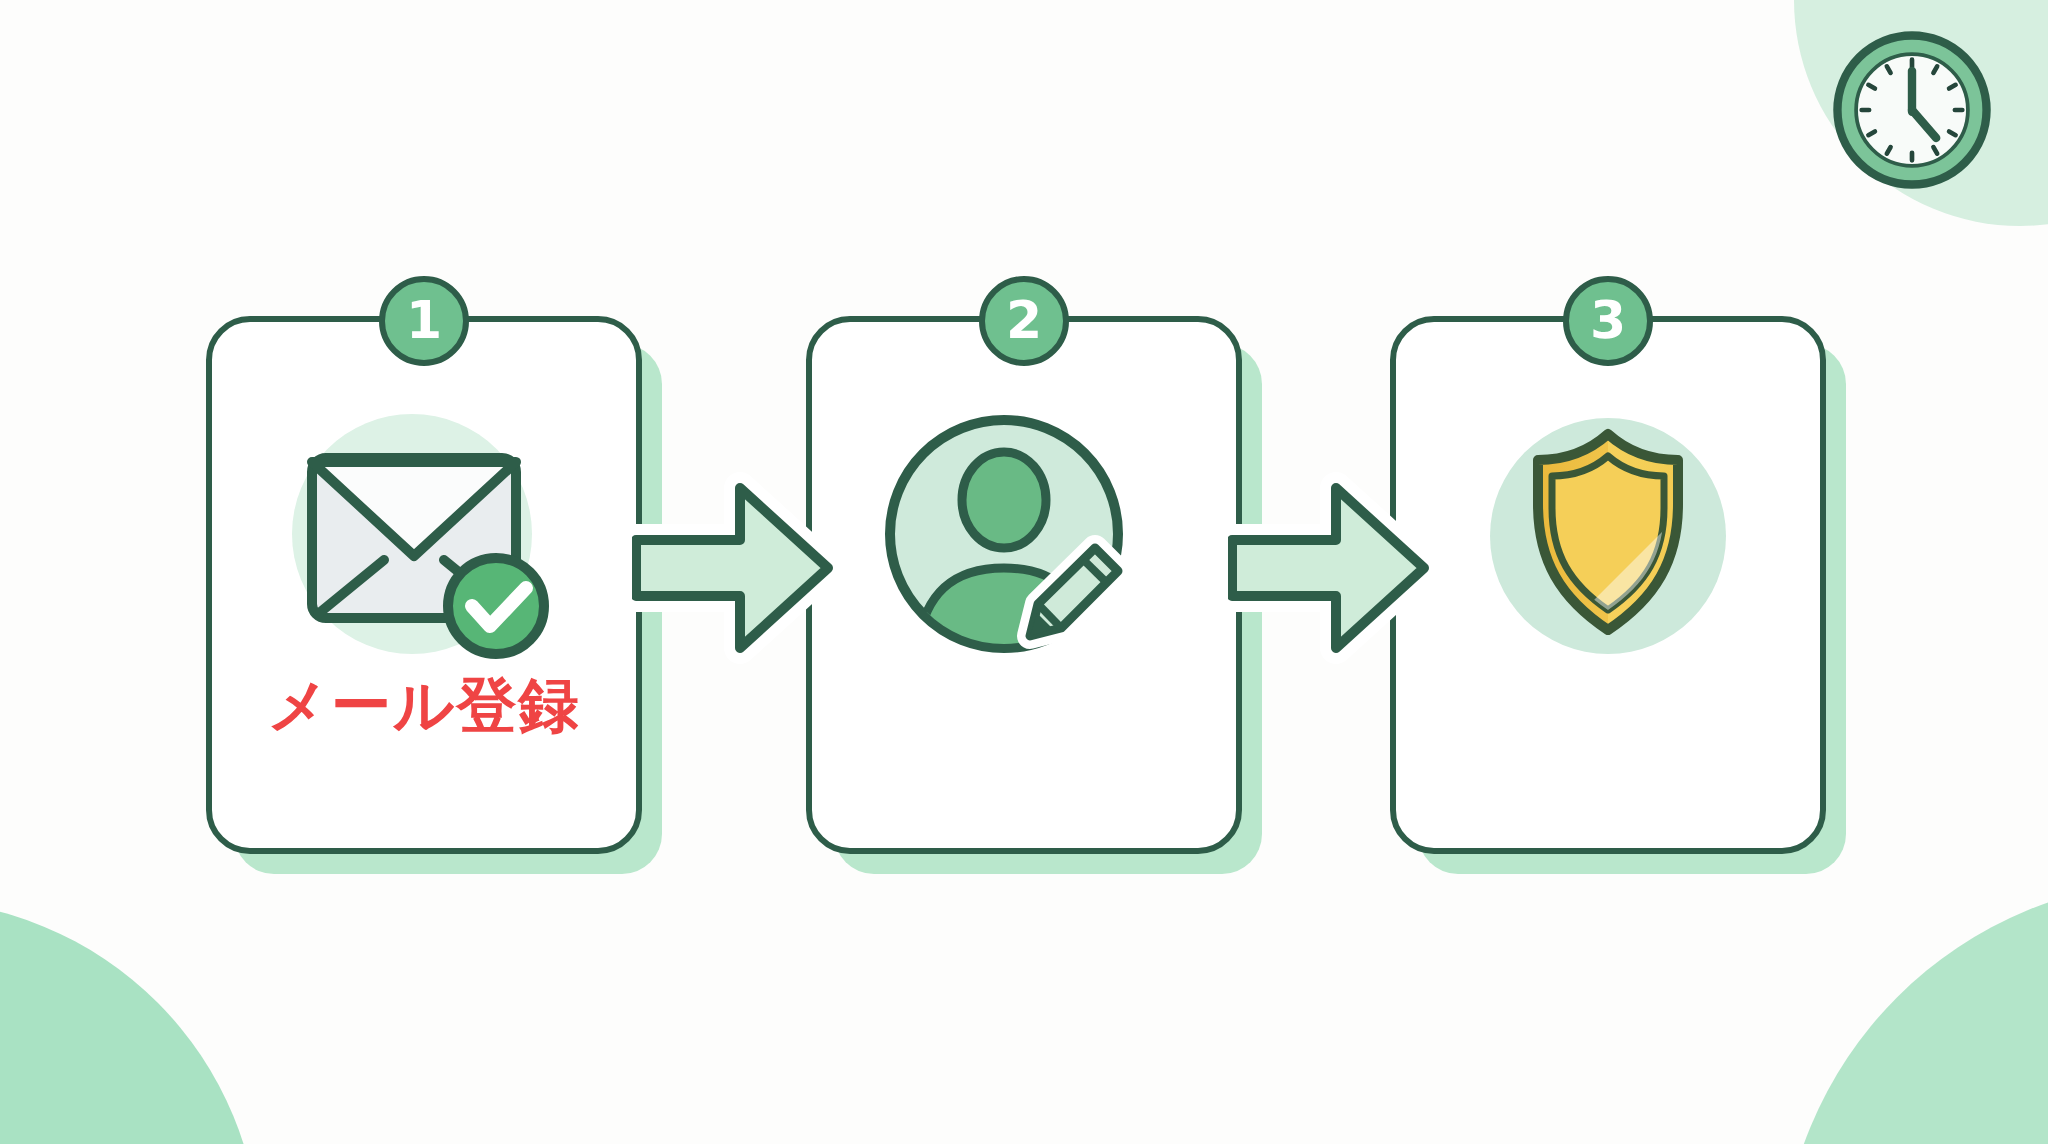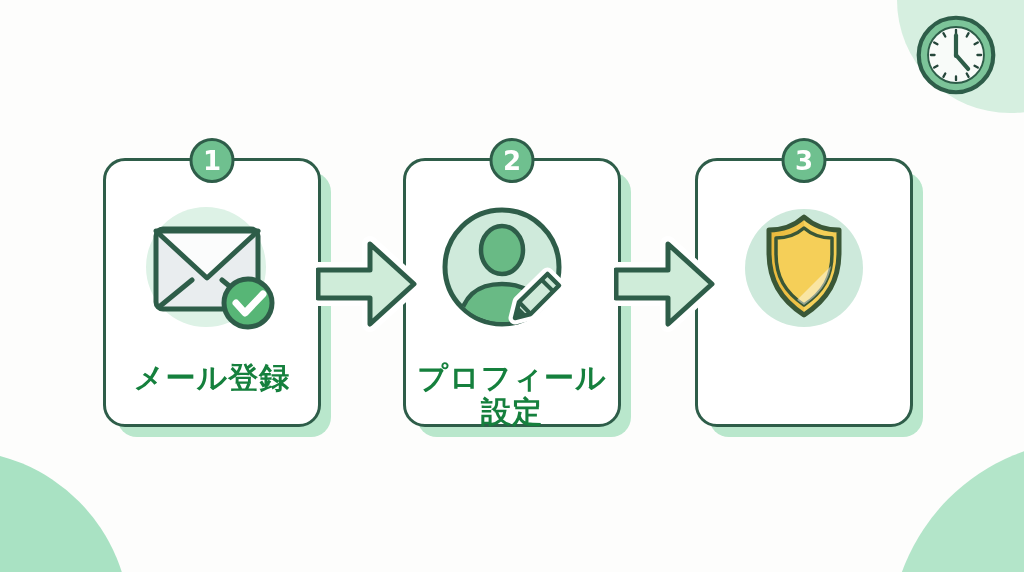--- a/index.html
+++ b/index.html
@@ -28,21 +28,21 @@
   .card-3{left:695px;}
   .badge{
     position:absolute;top:-23px;left:50%;transform:translateX(-50%);
     width:45px;height:45px;border-radius:50%;
     background:#6fc08f;border:3px solid #2e5d49;
     color:#ffffff;font-size:26px;font-weight:800;
     display:flex;align-items:center;justify-content:center;
   }
   .icon-wrap{margin-top:46px;width:140px;height:124px;display:flex;justify-content:center;}
   .step-label{
-    margin-top:30px;text-align:center;color:#15803d;
+    margin-top:6px;text-align:center;color:#ef4444;
     font-size:30px;font-weight:800;line-height:1.12;letter-spacing:1px;
   }
   .step-label div:empty{display:none;}
   
   .arrow{position:absolute;top:234px;width:104px;height:100px;z-index:5;}
   .arrow-1{left:316px;}
   .arrow-2{left:614px;}
 </style>
 </head>
 <body>
@@ -98,24 +98,20 @@
           <path d="M16 124 C18 88 36 77 60 77 C84 77 102 88 104 124 Z" fill="#69ba85" stroke="#2e5d49" stroke-width="4.5"></path>
           <ellipse cx="60" cy="43" rx="21" ry="24" fill="#69ba85" stroke="#2e5d49" stroke-width="4.5"></ellipse>
         </g>
         <path d="M73 111 L77 95 L105.5 67 L117 78.5 L88.6 107 Z" fill="#ffffff" stroke="#ffffff" stroke-width="13" stroke-linejoin="round"></path>
         <path d="M73 111 L77 95 L105.5 67 L117 78.5 L88.6 107 Z" fill="#cfead9" stroke="#2e5d49" stroke-width="4.5" stroke-linejoin="round"></path>
         <path d="M77 95 L88.6 107" stroke="#2e5d49" stroke-width="4" fill="none"></path>
         <path d="M99.8 73 L111.2 84.2" stroke="#2e5d49" stroke-width="4" fill="none"></path>
         <path d="M73 111 L76.5 99.5 L84.5 107.5 Z" fill="#2e5d49"></path>
       </svg>
     </div>
-    <div class="step-label">
-      <div>プロフィール</div>
-      <div>設定</div>
-    </div>
   </div>
 
   <svg class="arrow arrow-2" viewBox="0 0 104 100">
     <path d="M2 36 L54 36 L54 10 L98 50 L54 90 L54 64 L2 64 Z" fill="#ffffff" stroke="#ffffff" stroke-width="16" stroke-linejoin="round"></path>
     <path d="M2 36 L54 36 L54 10 L98 50 L54 90 L54 64 L2 64 Z" fill="#cfecd9" stroke="#2e5d49" stroke-width="5" stroke-linejoin="round"></path>
   </svg>
 
   <div class="card card-3">
     <div class="badge">3</div>
     <div class="icon-wrap">

